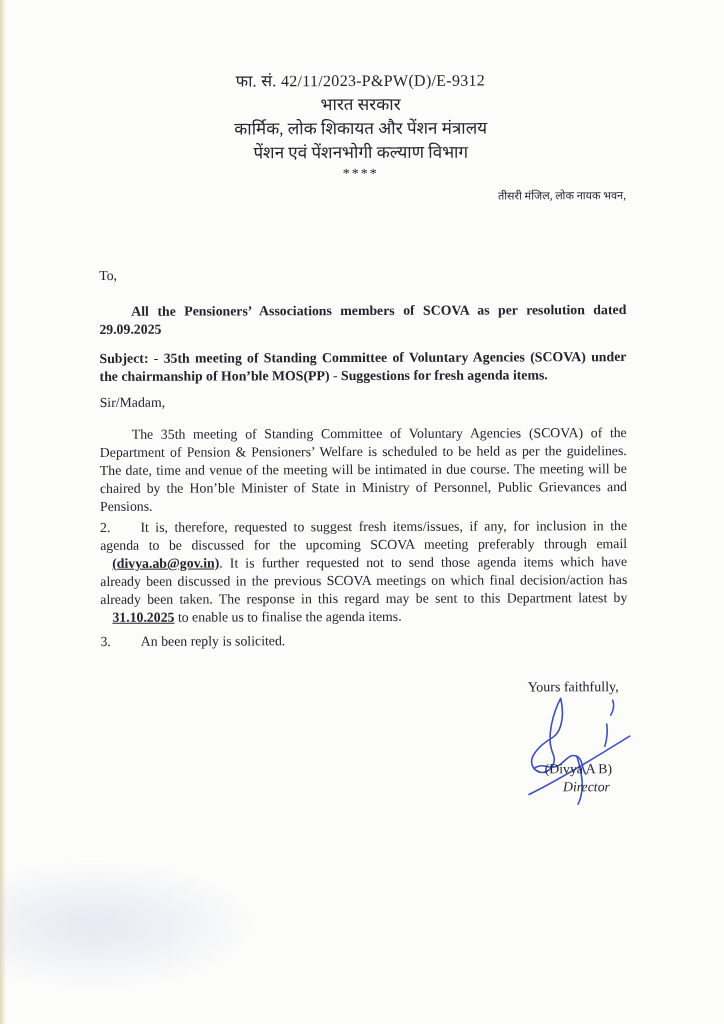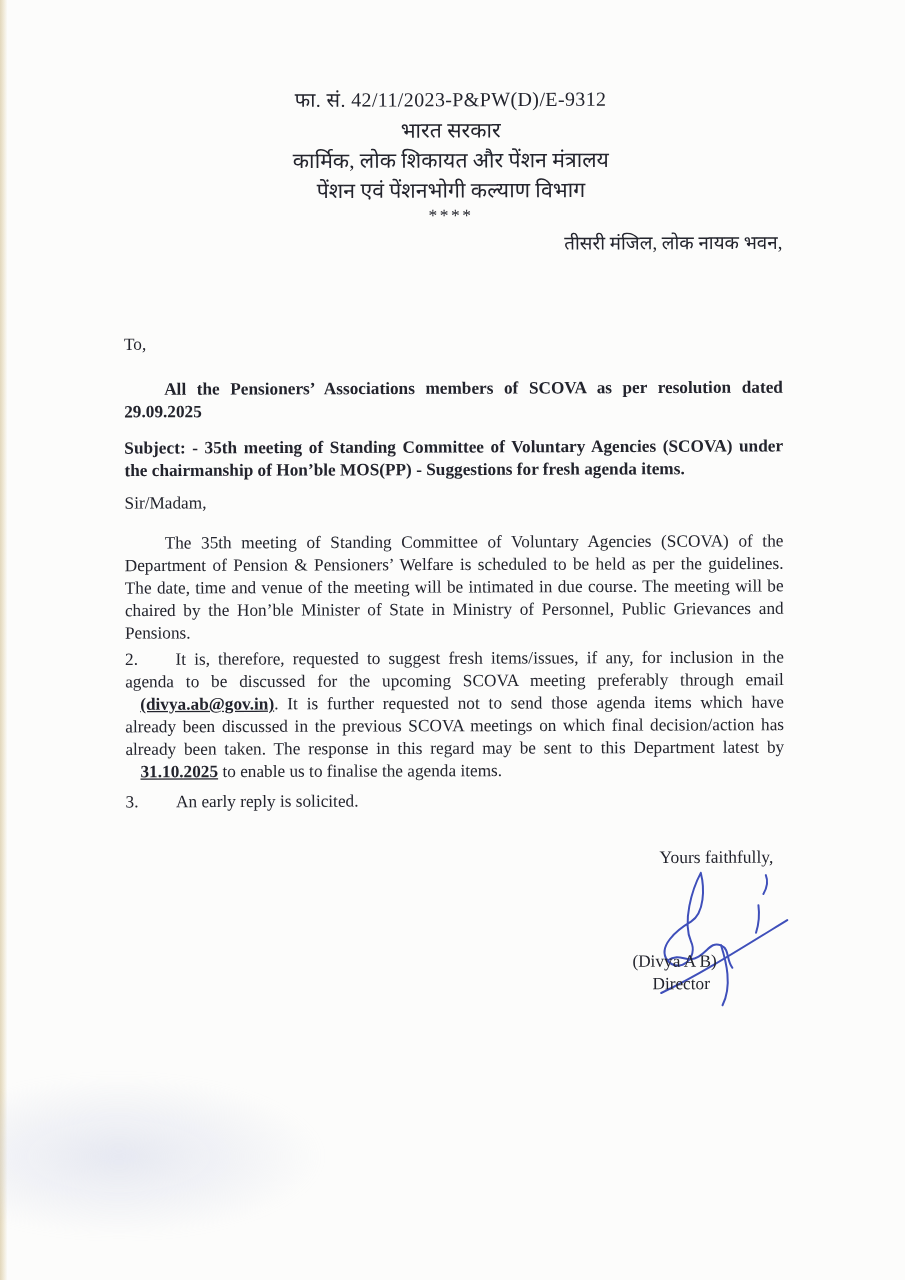--- a/index.html
+++ b/index.html
@@ -28,21 +28,21 @@
     text-align: center; line-height: 24px;
   }
   .file-no { font-size: 16px; letter-spacing: 0.3px; }
   .hi { font-size: 17px; font-family: "Liberation Serif", "DejaVu Sans", serif; }
   .stars { font-size: 14px; letter-spacing: 2px; line-height: 18px; color: #2a2b33; }
 
   .addr-block {
     position: absolute; top: 186px; right: 97px;
     text-align: right; line-height: 21.5px;
   }
-  .addr-block .hi { font-size: 15px; }
+  .addr-block .hi { font-size: 11px; }
 
   .body-block {
     position: absolute; top: 266px; left: 100px; width: 527px;
     font-size: 13.8px; line-height: 18px;
   }
   .body-block p { margin: 0; }
   .just { text-align: justify; }
   .ind { text-indent: 32px; }
   .bold { font-weight: bold; margin-left: 12px; }
   .u { text-decoration: underline; }
@@ -54,23 +54,23 @@
   .p-two       { margin-bottom: 6px !important; }
   .tab { display: inline-block; width: 30px; }
 
   .closing {
     position: absolute; top: 680px; left: 527px;
     font-size: 14px;
   }
   .signature-svg { position: absolute; left: 492px; top: 692px; width: 150px; height: 118px; }
   .sign-block {
     position: absolute; top: 761px; left: 505px; width: 145px;
-    font-size: 13.8px; line-height: 18px;
+    text-align: center; font-size: 13.8px; line-height: 18px;
   }
-  .sign-block .designation { padding-left: 16px; }
+  .sign-block .designation { padding-left: 16px; font-style: italic; }
 </style>
 </head>
 <body>
 
 <div class="page">
   <div class="scan-edge"></div>
   <div class="scan-smudge"></div>
 
   <div class="content">
 
@@ -86,21 +86,21 @@
       <div class="hi">तीसरी मंजिल, लोक नायक भवन,</div>
     </div>
 
     <div class="body-block">
       <p class="p-to">To,</p>
       <p class="p-addressee bold just ind">All the Pensioners’ Associations members of SCOVA as per resolution dated 29.09.2025</p>
       <p class="p-subject bold just">Subject: - 35th meeting of Standing Committee of Voluntary Agencies (SCOVA) under the chairmanship of Hon’ble MOS(PP) - Suggestions for fresh agenda items.</p>
       <p class="p-greeting">Sir/Madam,</p>
       <p class="p-one just ind">The 35th meeting of Standing Committee of Voluntary Agencies (SCOVA) of the Department of Pension &amp; Pensioners’ Welfare is scheduled to be held as per the guidelines. The date, time and venue of the meeting will be intimated in due course. The meeting will be chaired by the Hon’ble Minister of State in Ministry of Personnel, Public Grievances and Pensions.</p>
       <p class="p-two just"><span>2.</span><span class="tab"></span><span>It is, therefore, requested to suggest fresh items/issues, if any, for inclusion in the agenda to be discussed for the upcoming SCOVA meeting preferably through email </span><span class="bold u">(divya.ab@gov.in)</span><span>. It is further requested not to send those agenda items which have already been discussed in the previous SCOVA meetings on which final decision/action has already been taken. The response in this regard may be sent to this Department latest by </span><span class="bold u">31.10.2025</span><span> to enable us to finalise the agenda items.</span></p>
-      <p><span>3.</span><span class="tab"></span><span>An early reply is solicited.</span></p>
+      <p><span>3.</span><span class="tab"></span><span>An been reply is solicited.</span></p>
     </div>
 
     <div class="closing">Yours faithfully,</div>
 
     <svg class="signature-svg" viewBox="0 0 150 118" fill="none" xmlns="http://www.w3.org/2000/svg">
       <g stroke="#2f41b5" stroke-width="1.6" stroke-linecap="round" stroke-linejoin="round" opacity="0.92">
         <path d="M68,7 C61,20 53,46 60,62 C66,75 51,88 41,77 C33,66 48,53 60,46 C71,39 71,19 68,7"></path>
         <path d="M41,77 C52,70 56,80 66,74 C74,69 76,62 84,65 C91,68 88,77 93,83"></path>
         <path d="M84,65 C88,78 93,97 85,113"></path>
         <path d="M36,103 C66,89 101,67 137,45"></path>

